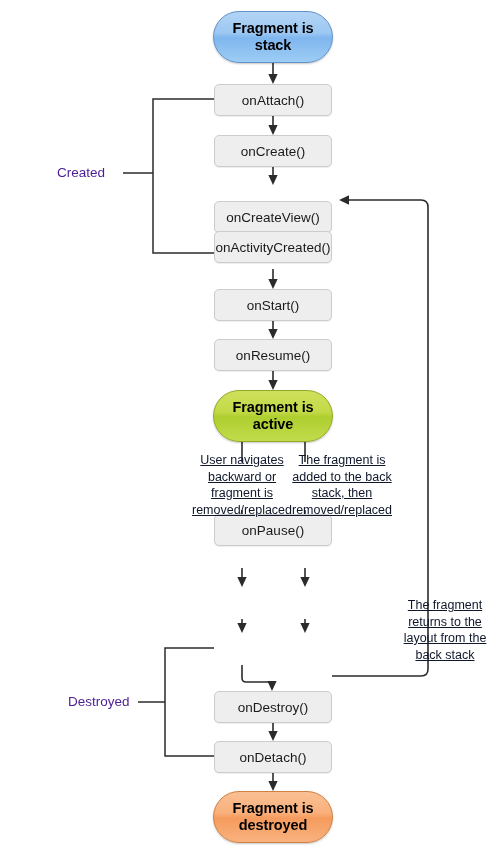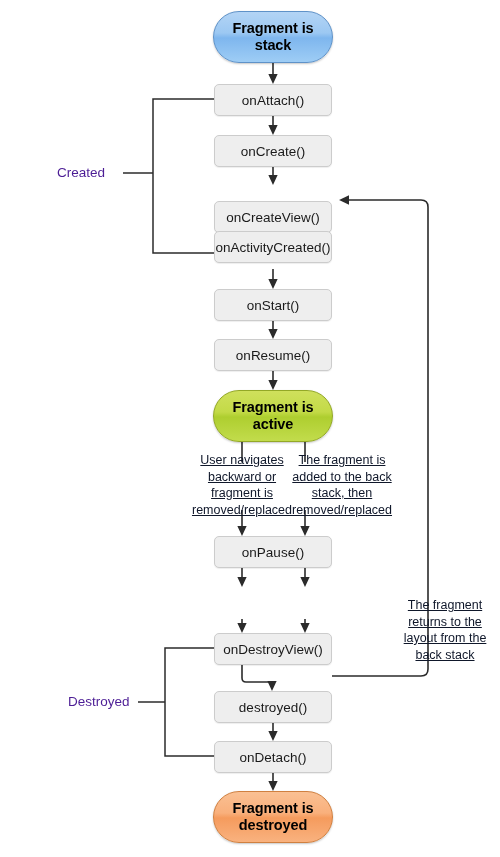--- a/index.html
+++ b/index.html
@@ -177,23 +177,22 @@
       <span>destroyed</span>
     </span>
   </div>
 
   <div class="cb" style="top:84px">onAttach()</div>
   <div class="cb" style="top:135px">onCreate()</div>
   <div class="cb" style="top:201px">onCreateView()</div>
   <div class="cb" style="top:231px">onActivityCreated()</div>
   <div class="cb" style="top:289px">onStart()</div>
   <div class="cb" style="top:339px">onResume()</div>
-  <div class="cb" style="top:536px">onPause()</div>
-  <div class="cb" style="top:633px">onDestroyView()</div>
-  <div class="cb" style="top:691px">destroyed()</div>
+  <div class="cb" style="top:514px">onPause()</div>
+  <div class="cb" style="top:691px">onDestroy()</div>
   <div class="cb" style="top:741px">onDetach()</div>
 
   <div class="grp-label" style="left:32px; top:165px">Created</div>
   <div class="grp-label" style="left:43px; top:694px">Destroyed</div>
 
   <div class="note" style="left:150px; top:452px; width:134px">User navigates
 backward or
 fragment is
 removed/replaced</div>
 

